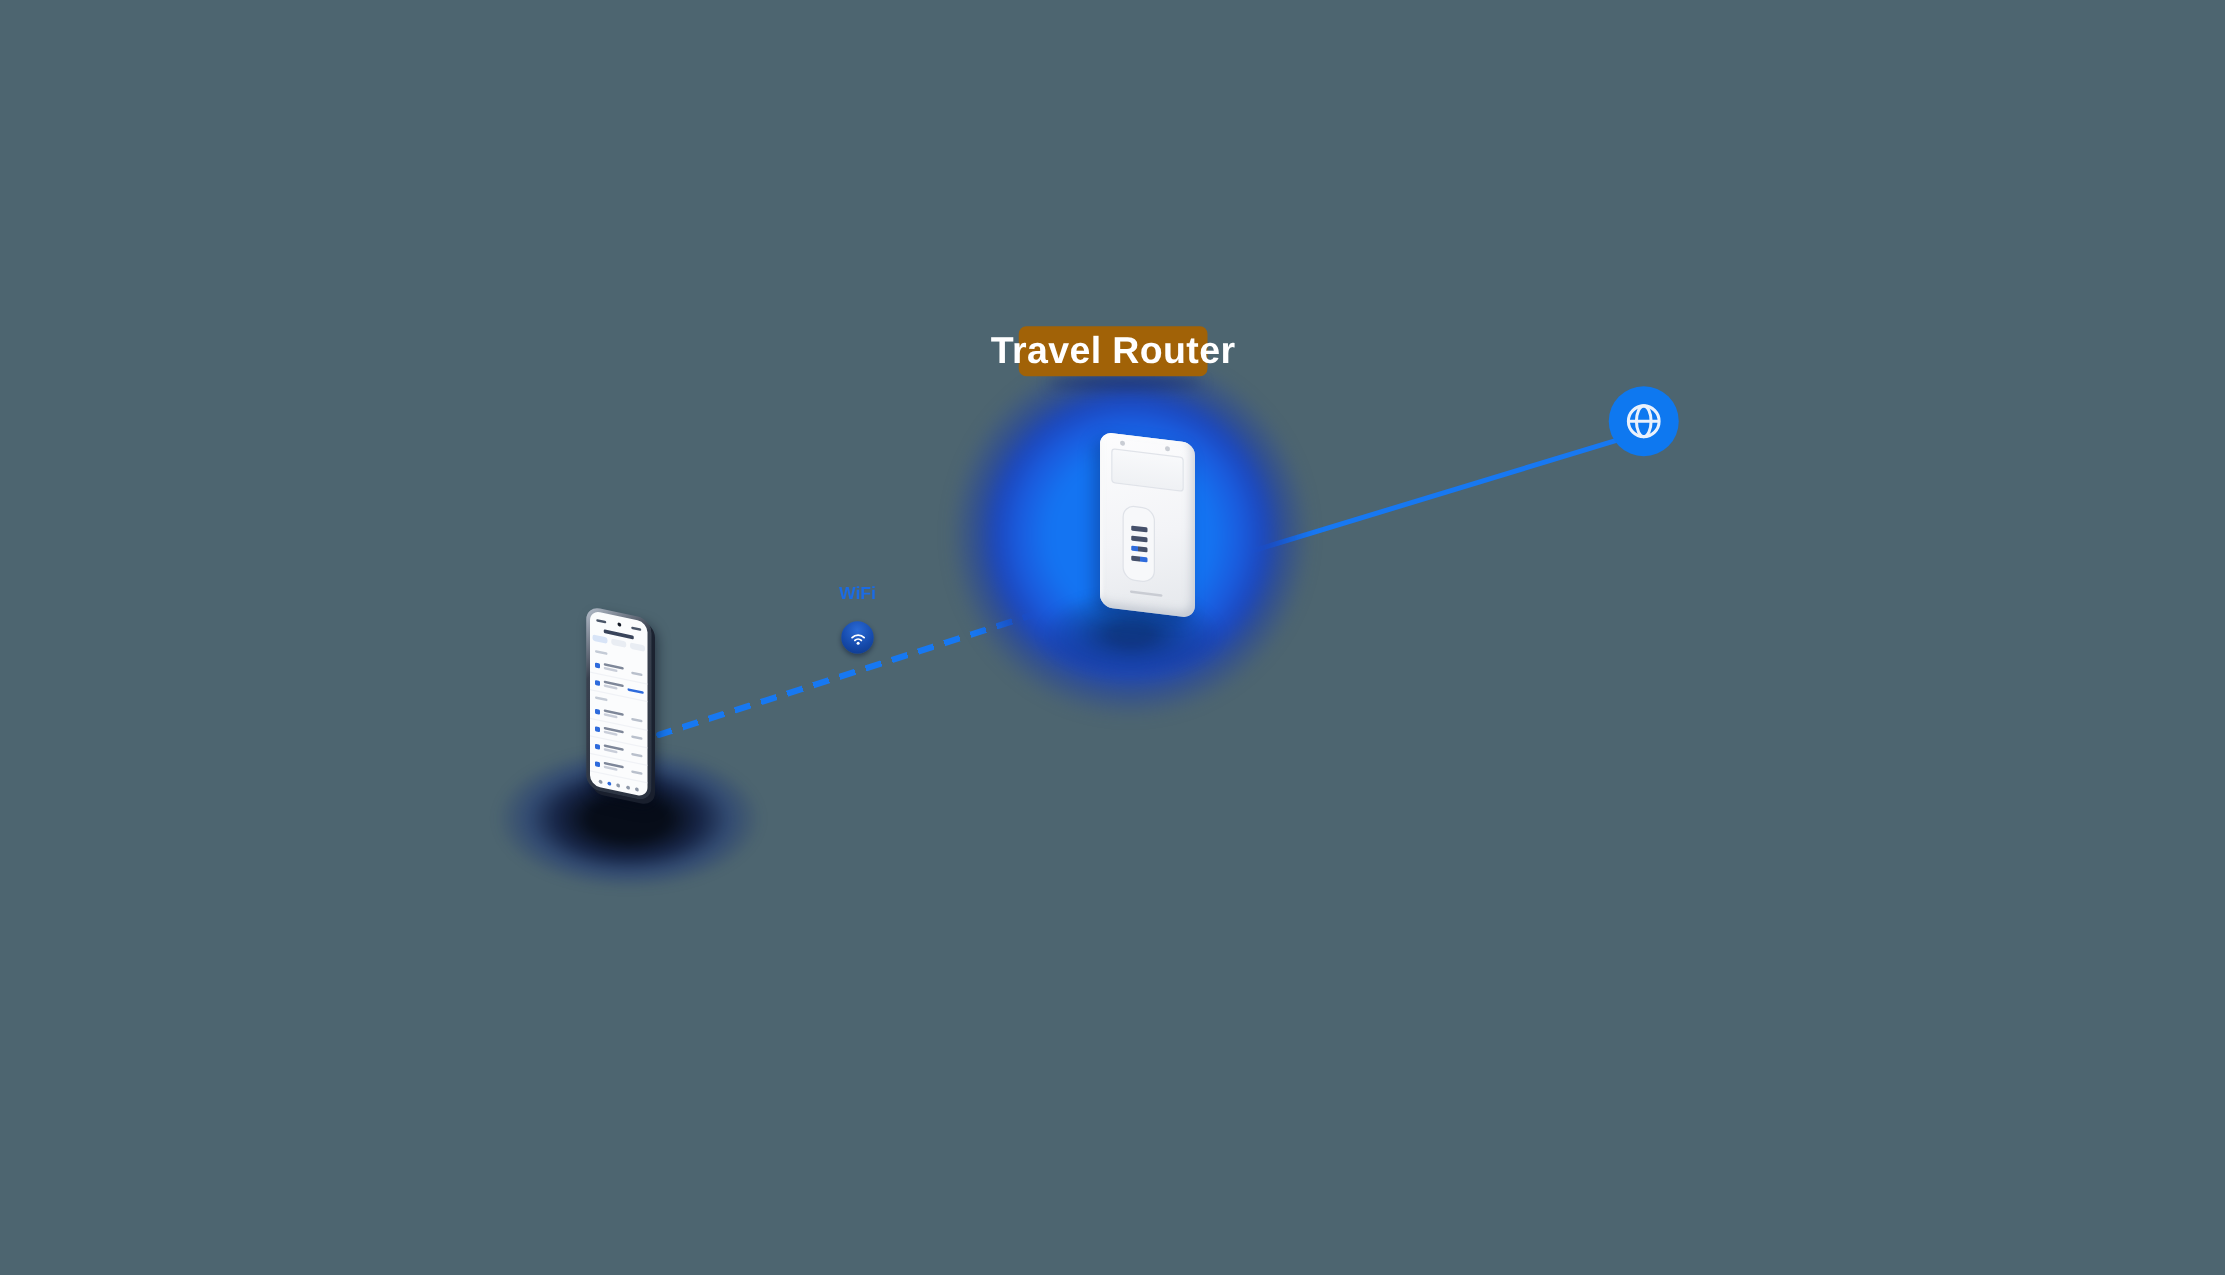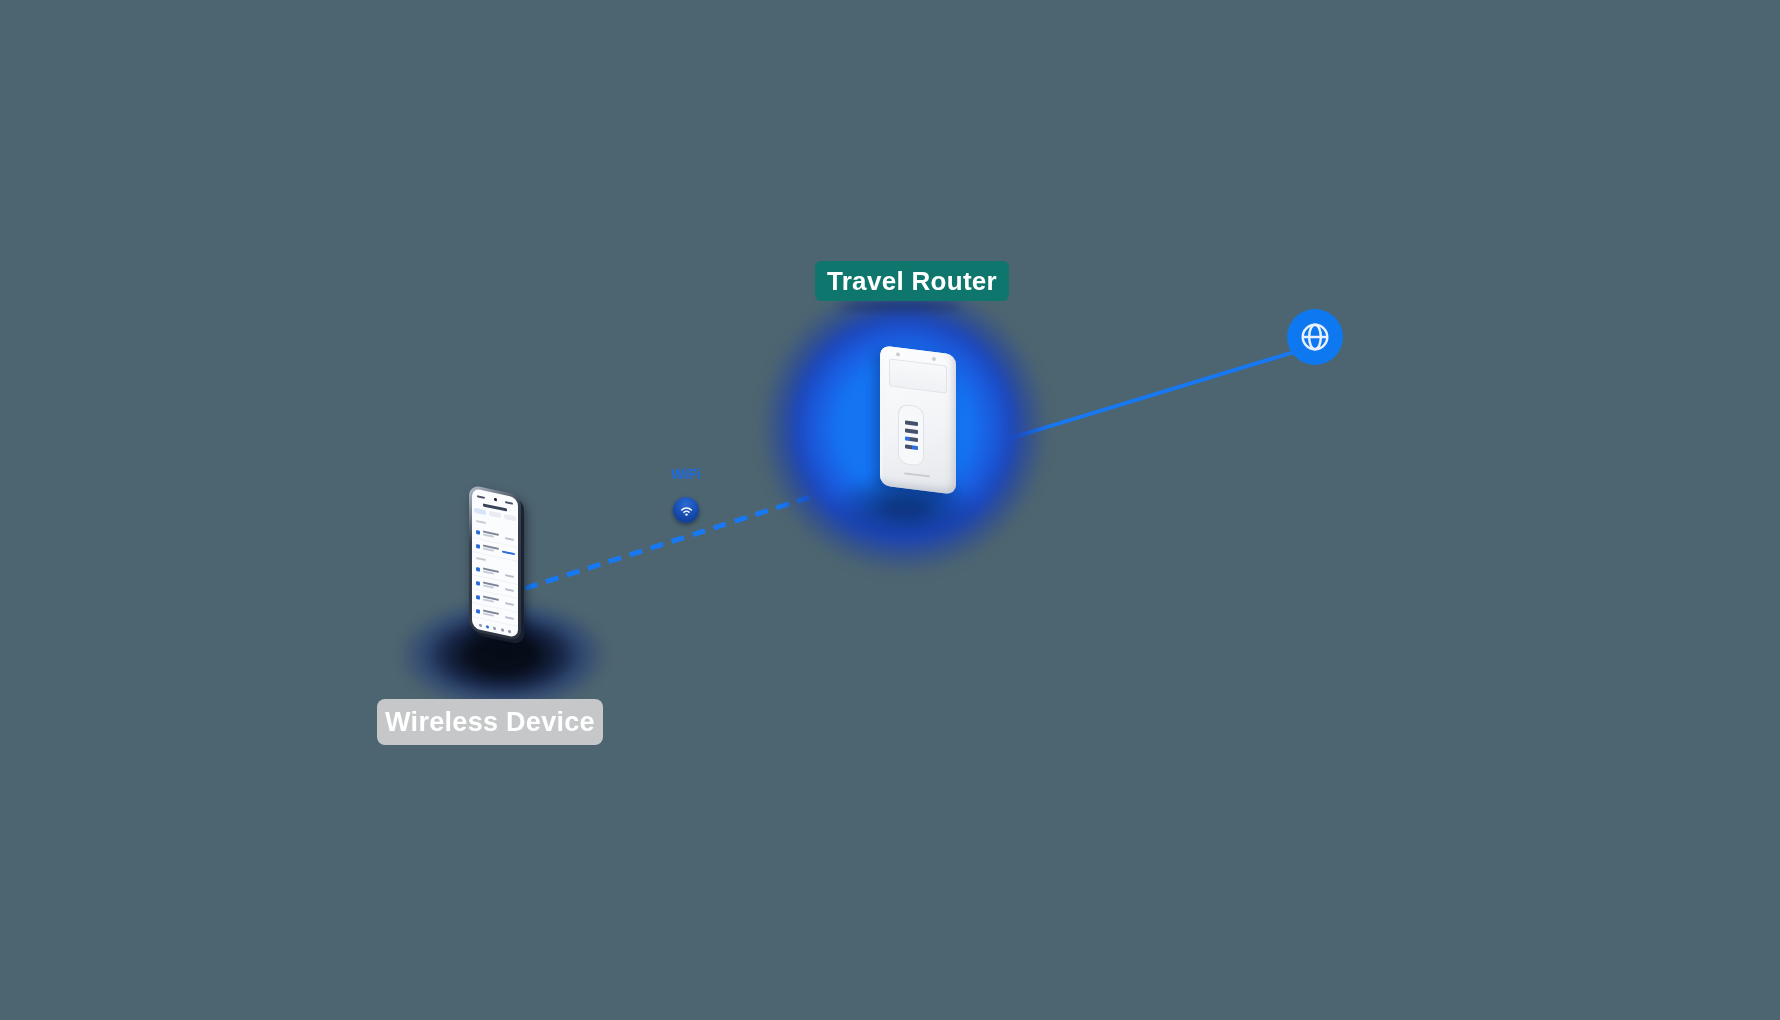--- a/index.html
+++ b/index.html
@@ -63,22 +63,22 @@
   .rd-slat.lit{background:linear-gradient(90deg,#2E6BDC 40%,#45506A 40%);}
   .rd-slat.lit2{background:linear-gradient(90deg,#45506A 55%,#2E6BDC 55%);}
   .rd-text{position:absolute;left:24px;top:124px;width:26px;height:2px;background:#C9CCD3;border-radius:1px;}
 
   
   .badge{
     position:absolute;display:flex;align-items:center;justify-content:center;
     font-weight:bold;color:#fff;white-space:nowrap;
   }
   .badge-router{
-    left:815px;top:261px;width:194px;height:40px;border-radius:6px;
-    background:#0f766e;font-size:26px;letter-spacing:0.3px;
+    left:815px;top:261px;width:151px;height:40px;border-radius:6px;
+    background:#a16207;font-size:30px;letter-spacing:0.3px;
   }
   .badge-router-shadow{
     position:absolute;left:838px;top:302px;width:124px;height:9px;border-radius:50%;
     background:rgba(12,30,95,0.5);filter:blur(5px);
   }
   .badge-device{
     left:377px;top:699px;width:226px;height:46px;border-radius:8px;
     background:#C5C7C9;font-size:27px;letter-spacing:0.3px;
   }
 
@@ -260,17 +260,14 @@
       <div class="p-nav">
         <div class="n-dot"></div>
         <div class="n-dot active"></div>
         <div class="n-dot"></div>
         <div class="n-dot"></div>
         <div class="n-dot"></div>
       </div>
     </div>
   </div>
 
-  <div class="badge badge-device">
-    <span>Wireless Device</span>
-  </div>
 
 </div>
 
 </body></html>

